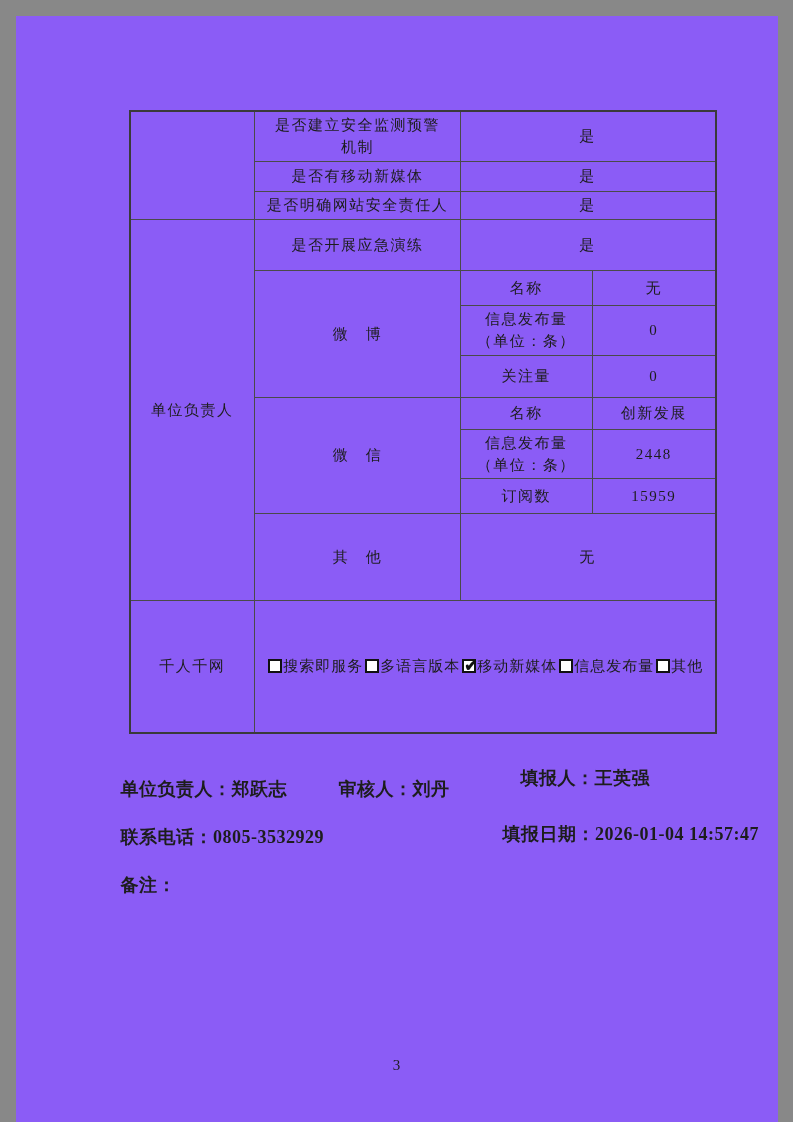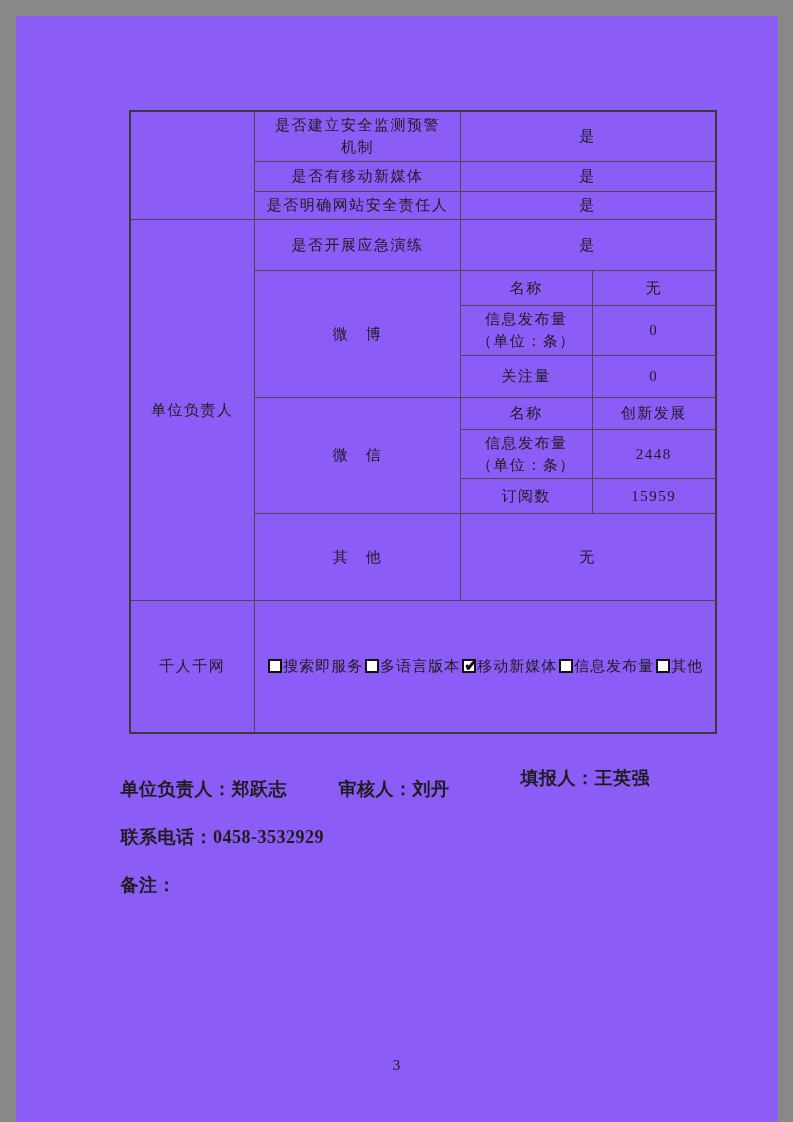--- a/index.html
+++ b/index.html
@@ -175,18 +175,19 @@
         </div>
       </td>
     </tr>
   </tbody>
     </table>
 
   <div class="footer-text" style="left:105px; top:761px;"><span>单位负责人：</span><span>郑跃志</span></div>
   <div class="footer-text" style="left:323px; top:761px;"><span>审核人：</span><span>刘丹</span></div>
   <div class="footer-text" style="left:505px; top:750px;"><span>填报人：</span><span>王英强</span></div>
 
-  <div class="footer-text" style="left:105px; top:809px;"><span>联系电话：</span><span>0458-3532929</span></div>
+  <div class="footer-text" style="left:105px; top:809px;"><span>联系电话：</span><span>0805-3532929</span></div>
+  <div class="footer-text" style="left:487px; top:806px;"><span>填报日期：</span><span>2026-01-04 14:57:47</span></div>
 
   <div class="footer-text" style="left:105px; top:857px;"><span>备注：</span></div>
 
   <div class="page-number">3</div>
 </div>
 
 </body></html>

